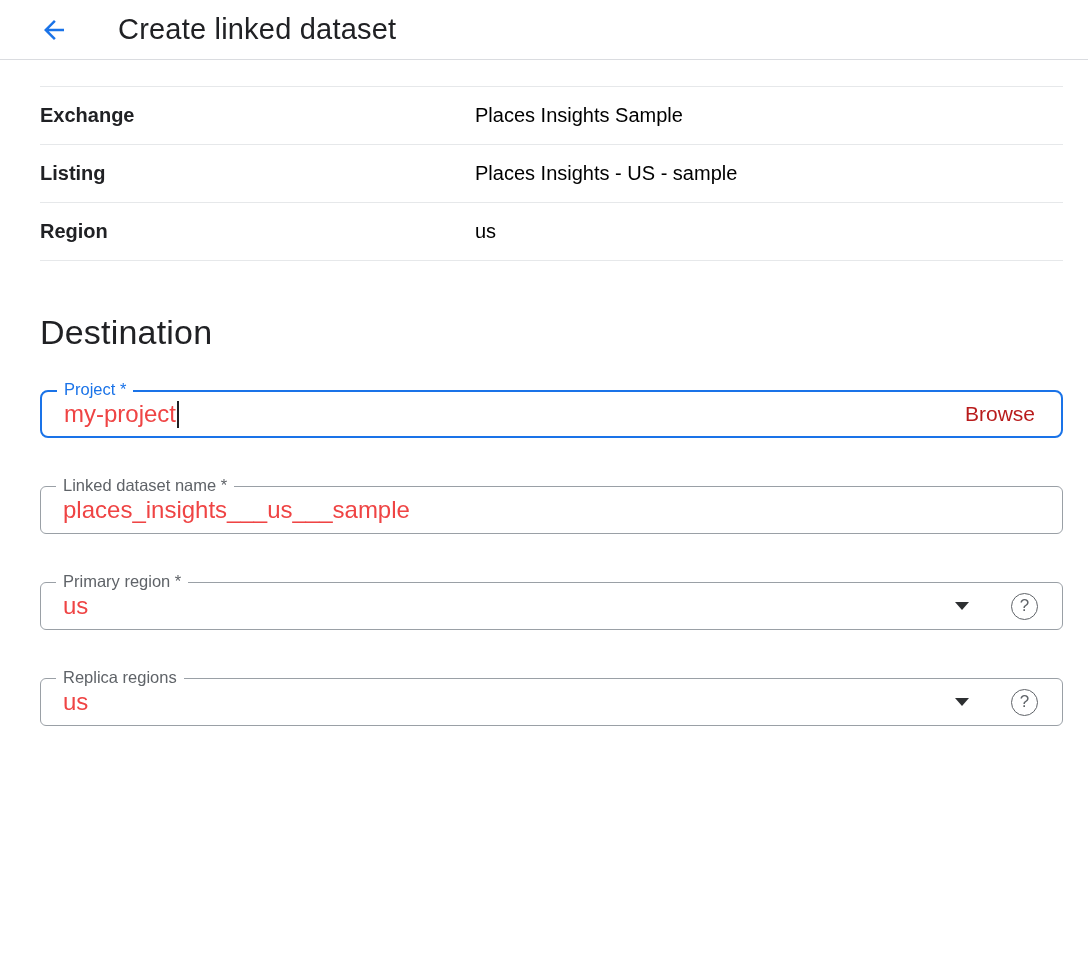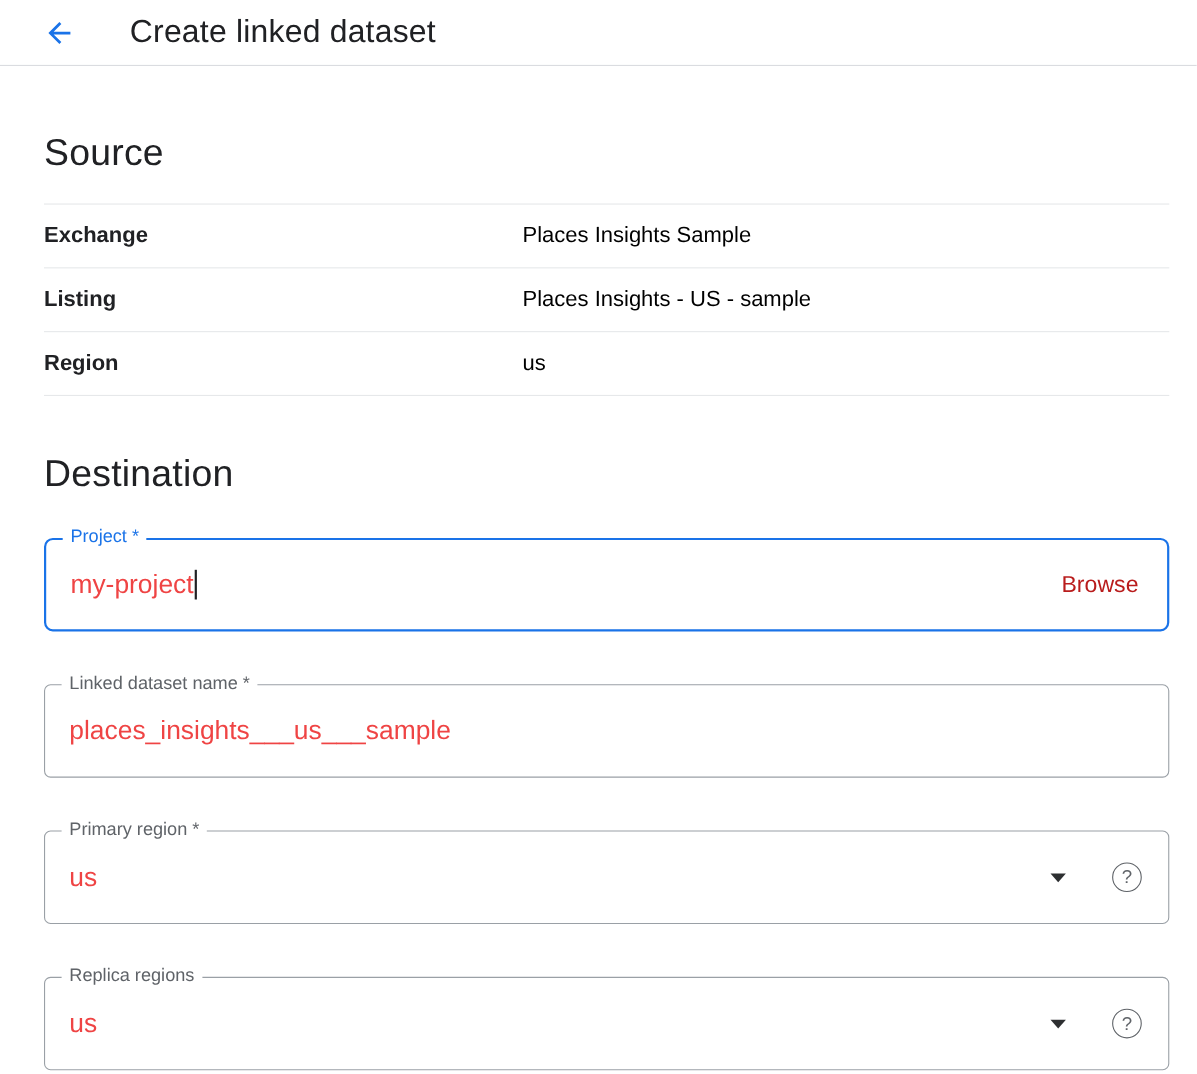--- a/index.html
+++ b/index.html
@@ -59,21 +59,21 @@
     height: 58px;
     border-bottom: 1px solid #e6e8ea;
     font-size: 20px;
   }
   .info-label { width: 435px; font-weight: 700; color: #202124; }
   .info-value { color: #000000; }
 
   
   .field {
     position: relative;
-    height: 85px;
+    height: 48px;
     border: 1px solid #9aa0a6;
     border-radius: 6px;
     display: flex;
     align-items: center;
     padding: 0 22px;
     margin-top: 48px;
     background: #ffffff;
     cursor: text;
   }
   .field.focused {
@@ -149,21 +149,20 @@
       <svg width="30" height="30" viewBox="0 0 24 24" fill="#1a73e8" aria-hidden="true">
         <path d="M20 11H7.83l5.59-5.59L12 4l-8 8 8 8 1.41-1.41L7.83 13H20v-2z"></path>
       </svg>
     </span>
   </button>
   <h1 class="page-title">Create linked dataset</h1>
 </div>
 
 <div class="content">
 
-  <h2 class="section-heading source">Source</h2>
 
   <div class="info-table">
     <div class="info-row">
       <div class="info-label">Exchange</div>
       <div class="info-value">Places Insights Sample</div>
     </div>
     <div class="info-row">
       <div class="info-label">Listing</div>
       <div class="info-value">Places Insights - US - sample</div>
     </div>

